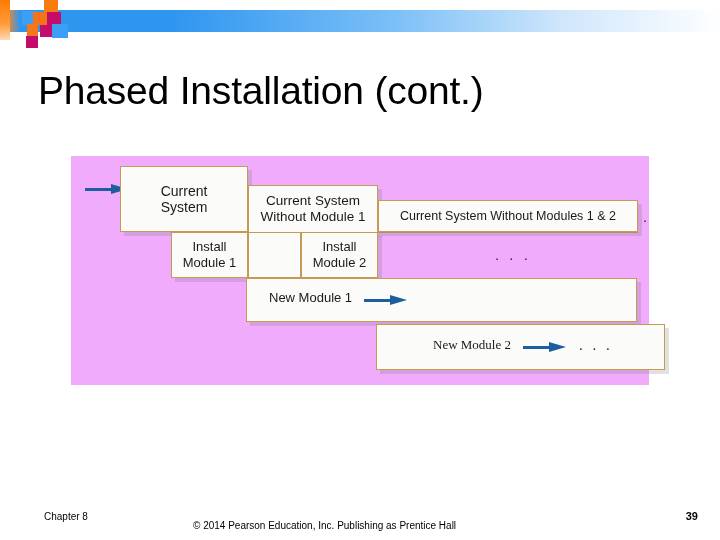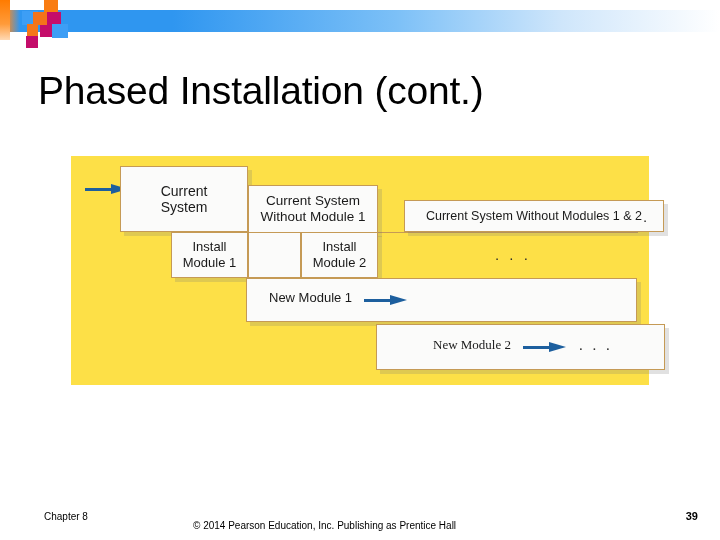--- a/index.html
+++ b/index.html
@@ -51,21 +51,21 @@
     color: #000000;
     letter-spacing: -0.2px;
     white-space: nowrap;
   }
 
   
   #diagram-panel {
     position: absolute;
     left: 71px; top: 156px;
     width: 578px; height: 229px;
-    background: #fde047;
+    background: #f0abfc;
   }
 
   
   .dbox {
     position: absolute;
     background: #fbfbfa;
     border: 1px solid #c59a55;
     box-sizing: border-box;
     box-shadow: 4px 4px 0 rgba(120,120,120,0.22);
     color: #1a1a1a;
@@ -75,21 +75,21 @@
     text-align: center;
     font-size: 13px;
     line-height: 16px;
   }
   .dbox.plain { box-shadow: none; }
   .dbox-label { white-space: pre-line; }
 
   
   #box-current-system        { left: 49px;  top: 10px;  width: 128px; height: 66px;  font-size: 14px; }
   #box-without-m1            { left: 177px; top: 29px;  width: 130px; height: 48px;  font-size: 13.5px; }
-  #box-without-m1-m2         { left: 307px; top: 44px;  width: 260px; height: 32px;  font-size: 12.5px; margin-left: 26px; }
+  #box-without-m1-m2         { left: 307px; top: 44px;  width: 260px; height: 32px;  font-size: 12.5px; }
   #box-install-m1            { left: 100px; top: 76px;  width: 77px;  height: 46px;  font-size: 13px; }
   #box-install-gap           { left: 177px; top: 76px;  width: 53px;  height: 46px;  }
   #box-install-m2            { left: 230px; top: 76px;  width: 77px;  height: 46px;  font-size: 13px; }
   #box-new-module-1          { left: 175px; top: 122px; width: 391px; height: 44px; }
   #box-new-module-2          { left: 305px; top: 168px; width: 289px; height: 46px; font-family: Liberation Serif, serif; }
 
   
   .hrule {
     position: absolute;
     height: 1px;

